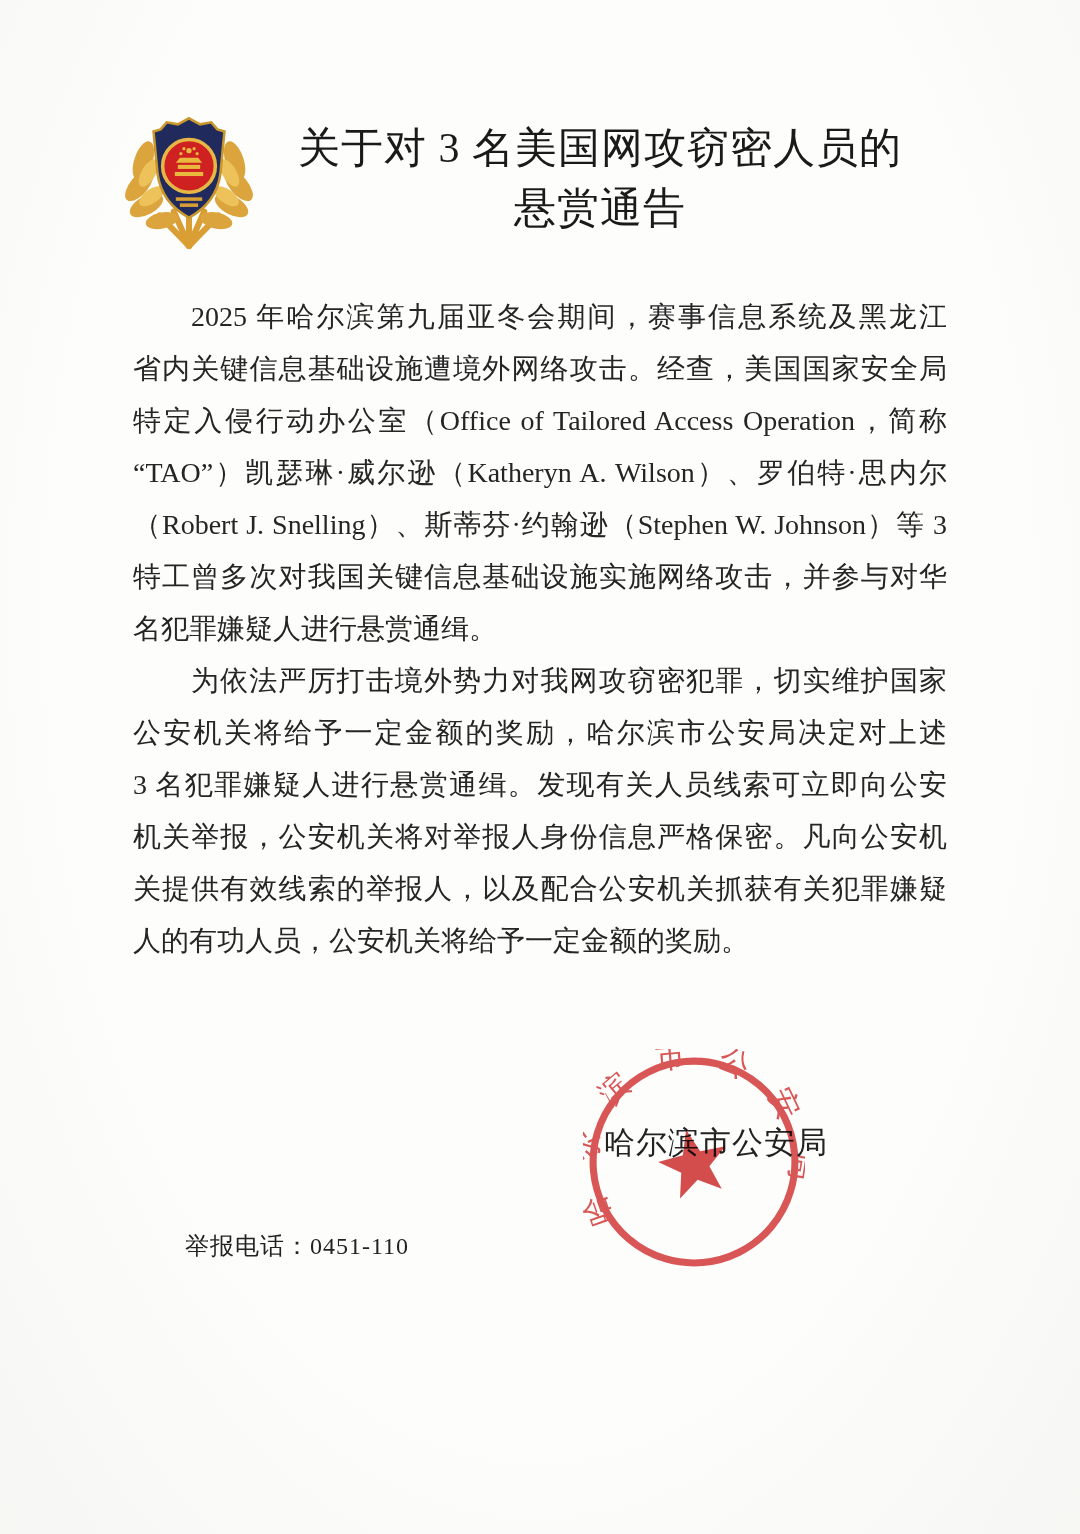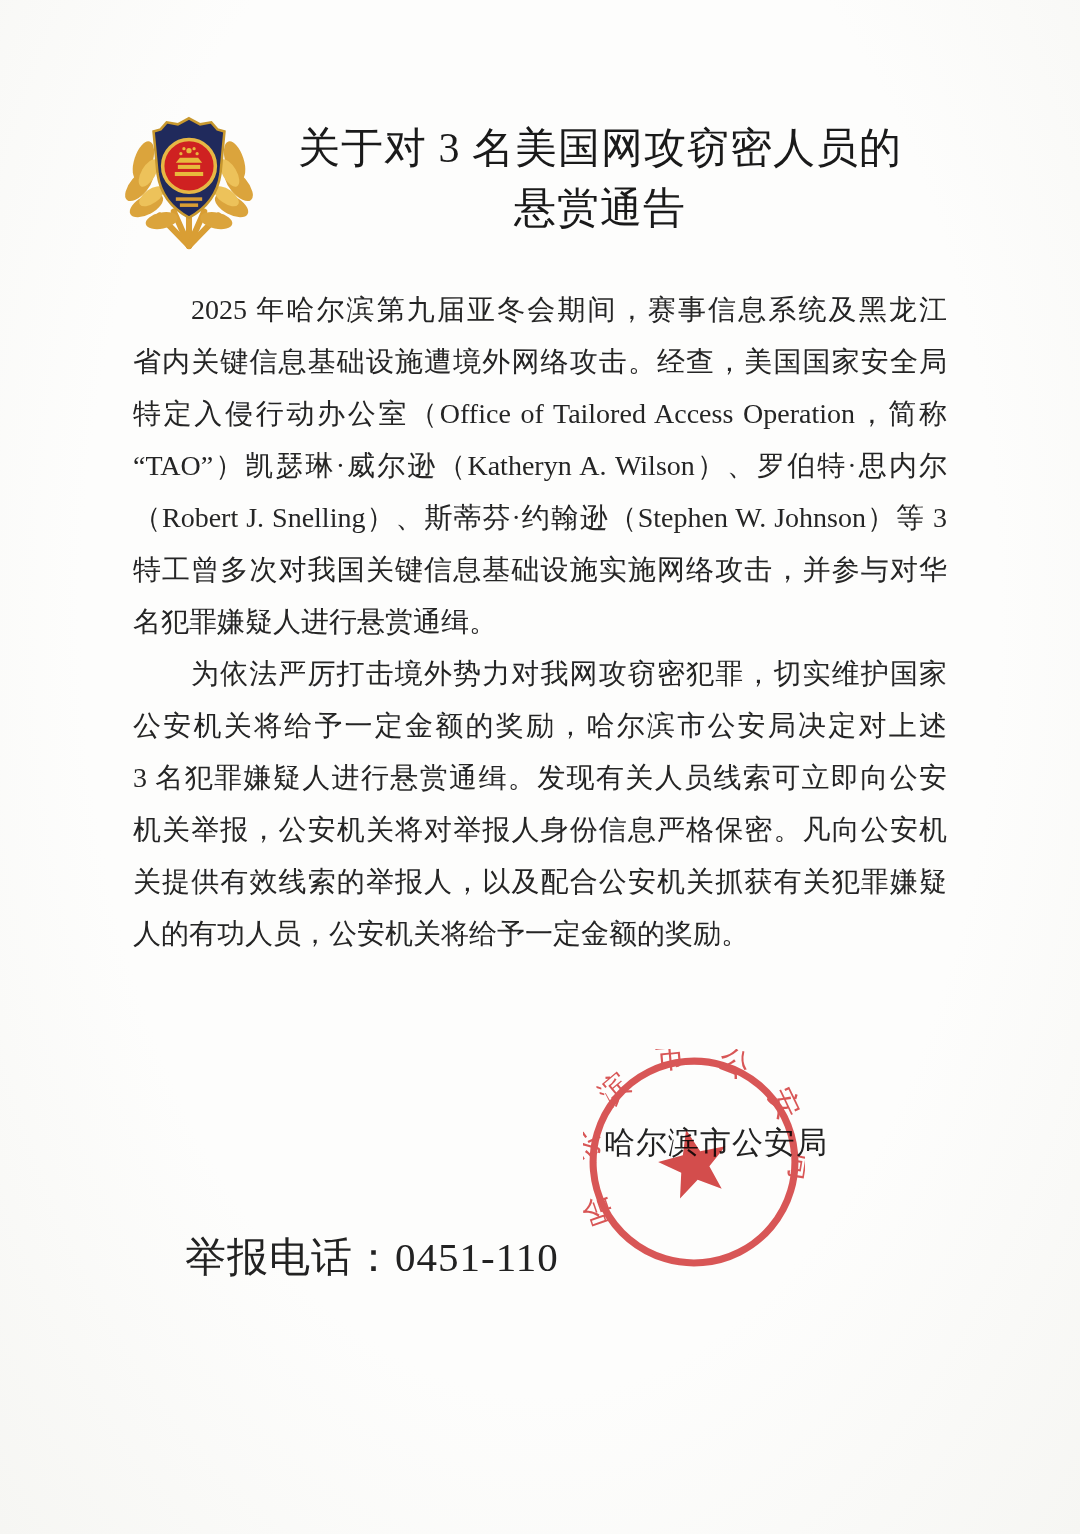--- a/index.html
+++ b/index.html
@@ -15,36 +15,36 @@
   }
   
   .badge{position:absolute;left:113px;top:98px;width:152px;height:152px;}
   .title{
     position:absolute;left:120px;right:0;top:118px;
     text-align:center;
     font-size:42px;font-weight:normal;color:#1a1a1a;
     line-height:60px;letter-spacing:1px;
   }
   
-  .doc-body{position:absolute;left:133px;top:284px;width:814px;}
+  .doc-body{position:absolute;left:133px;top:291px;width:814px;}
   .paragraph{margin:0;}
   .line{
     font-size:28px;
     height:52px;line-height:52px;
     text-align:justify;text-align-last:justify;
     overflow:hidden;
     color:#252525;
   }
   .line.indent{padding-left:58px;}
   .line.last{text-align-last:left;}
   .line .bold{font-weight:normal;}
   
   .sig-org{position:absolute;left:604px;top:1122px;font-size:31px;letter-spacing:1px;color:#222;}
   .sig-date{position:absolute;left:600px;top:1177px;font-size:31px;letter-spacing:1px;color:#222;}
-  .hotline{position:absolute;left:185px;top:1230px;font-size:41px;letter-spacing:1px;color:#222;}
+  .hotline{position:absolute;left:185px;top:1230px;font-size:24px;letter-spacing:1px;color:#222;}
   
   .seal{
     position:absolute;left:583px;top:1049px;width:222px;height:222px;
     opacity:.88;mix-blend-mode:multiply;
   }
 </style>
 </head>
 <body>
 
 <div class="page">

